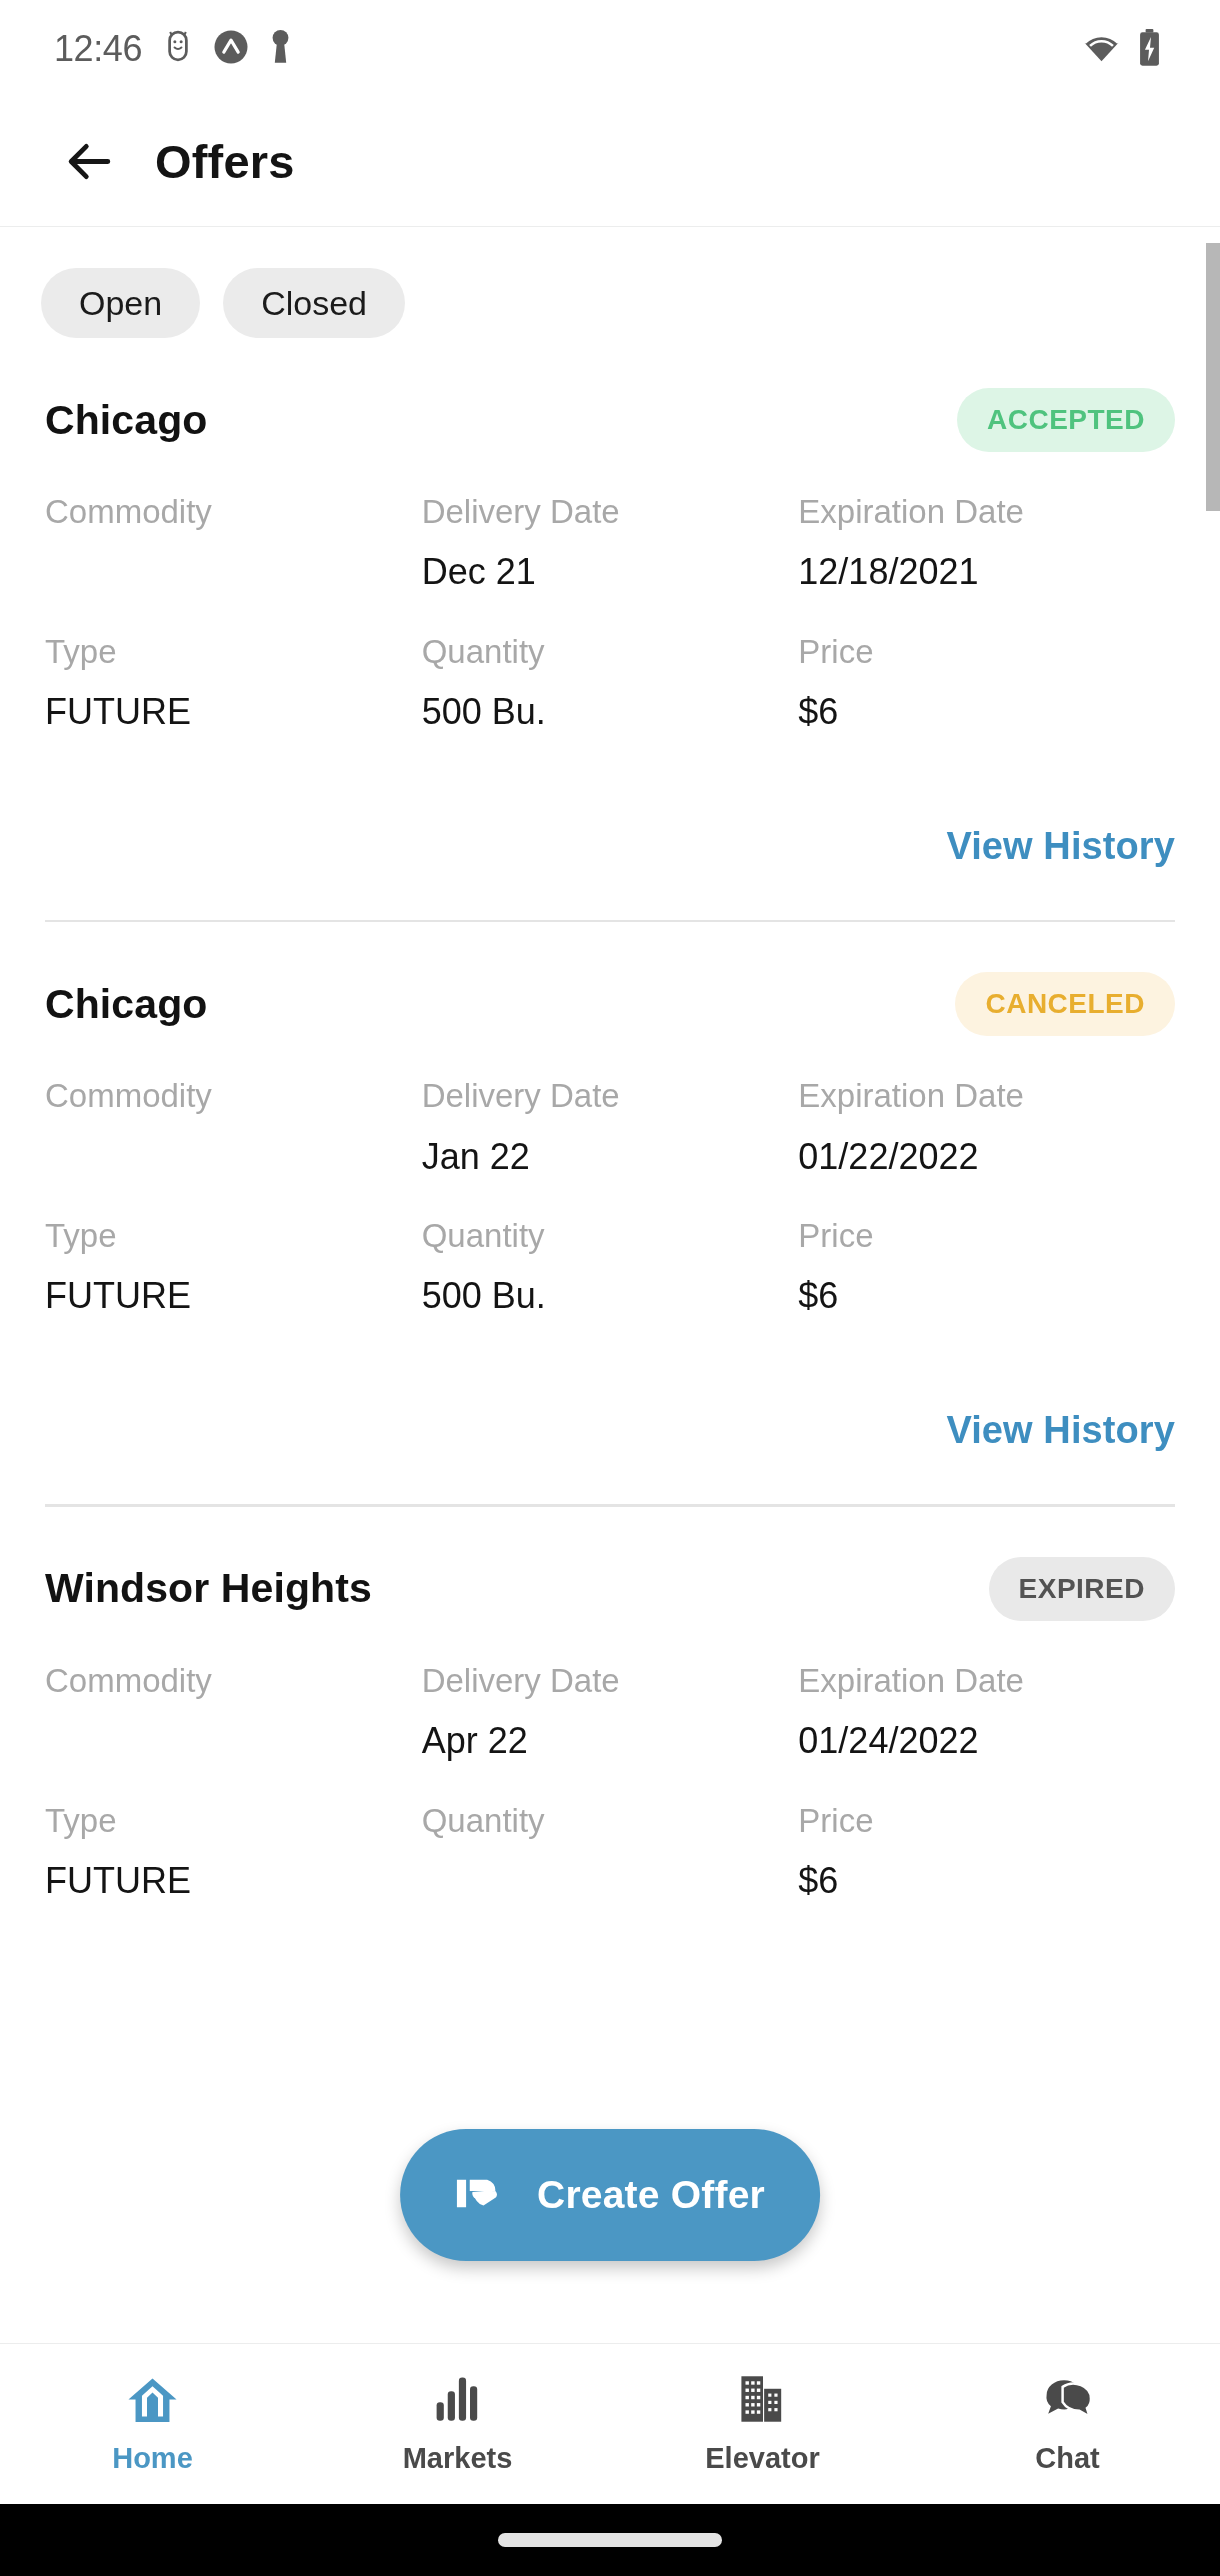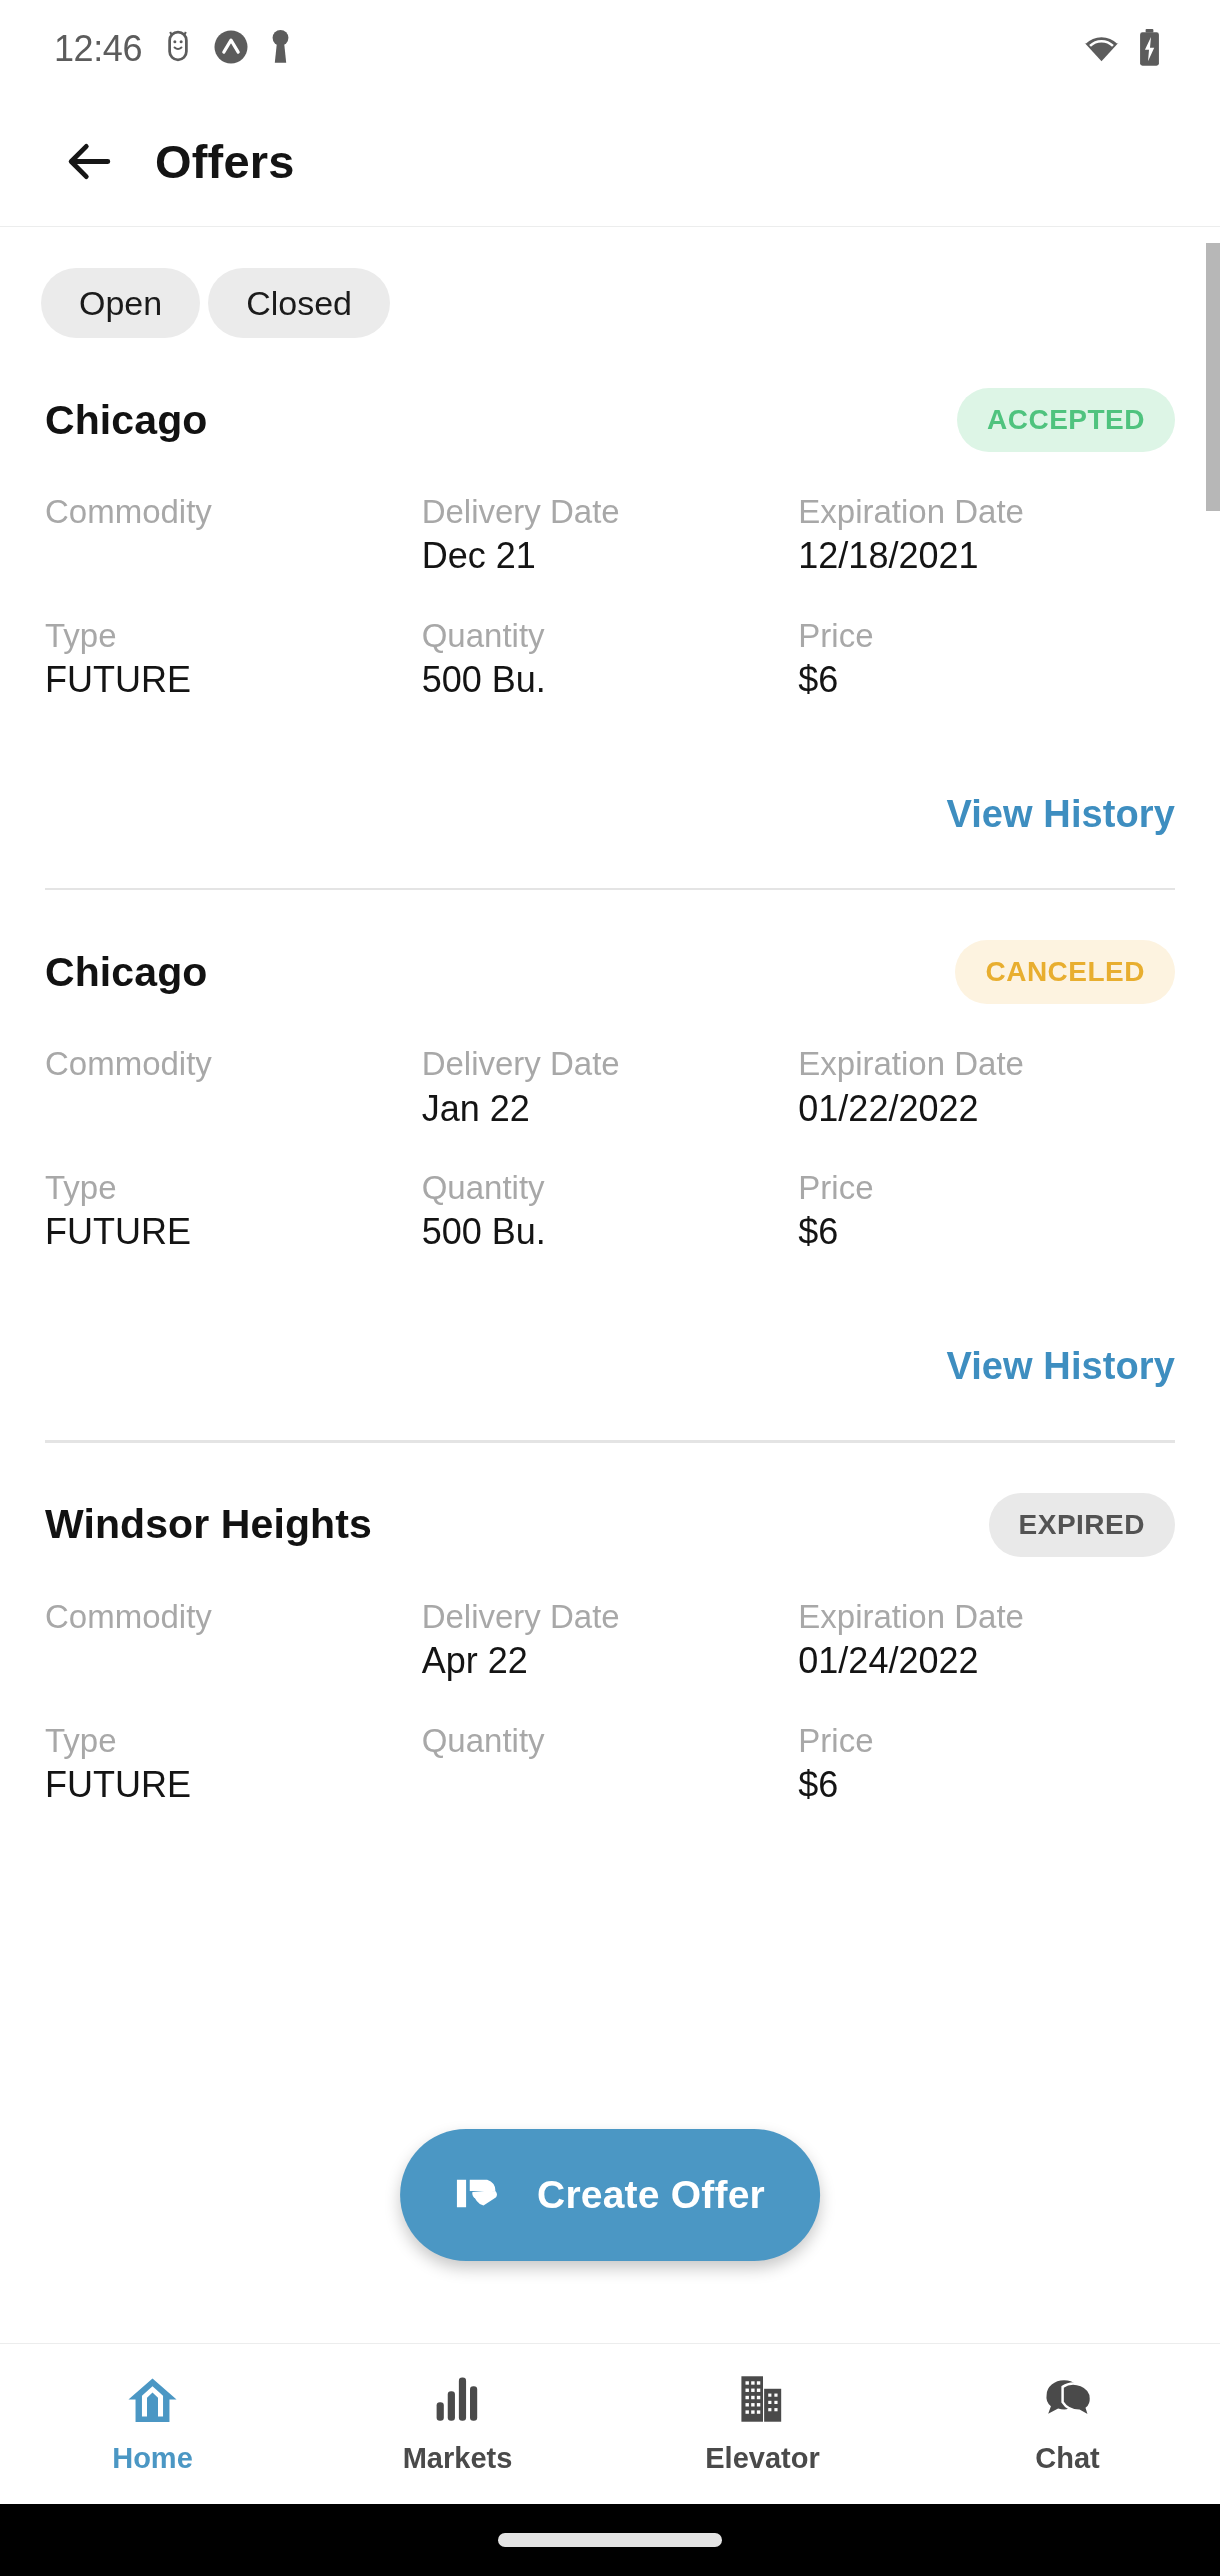--- a/index.html
+++ b/index.html
@@ -81,21 +81,21 @@
   .scroll-body {
     position: relative;
     flex: 1 1 auto;
     background: #ffffff;
     overflow: hidden;
   }
 
   
   .chips-row {
     display: flex;
-    gap: 8px;
+    gap: 23px;
     padding: 41px 0 0 41px;
   }
   .chip {
     background: #ebebeb;
     border-radius: 63px;
     height: 70px;
     display: flex;
     align-items: center;
     padding: 0 38px;
     font-size: 34px;
@@ -145,21 +145,21 @@
     color: #a8a8a8;
     font-weight: 400;
     line-height: 1.25;
   }
   .field-value {
     font-size: 36px;
     color: #141414;
     font-weight: 400;
     line-height: 1.35;
     min-height: 48px;
-    margin-top: 0;
+    margin-top: 16px;
   }
   .row-gap { height: 34px; grid-column: 1 / -1; }
 
   .card-footer {
     display: flex;
     justify-content: flex-end;
     padding-top: 55px;
   }
   .view-history {
     font-size: 38px;

